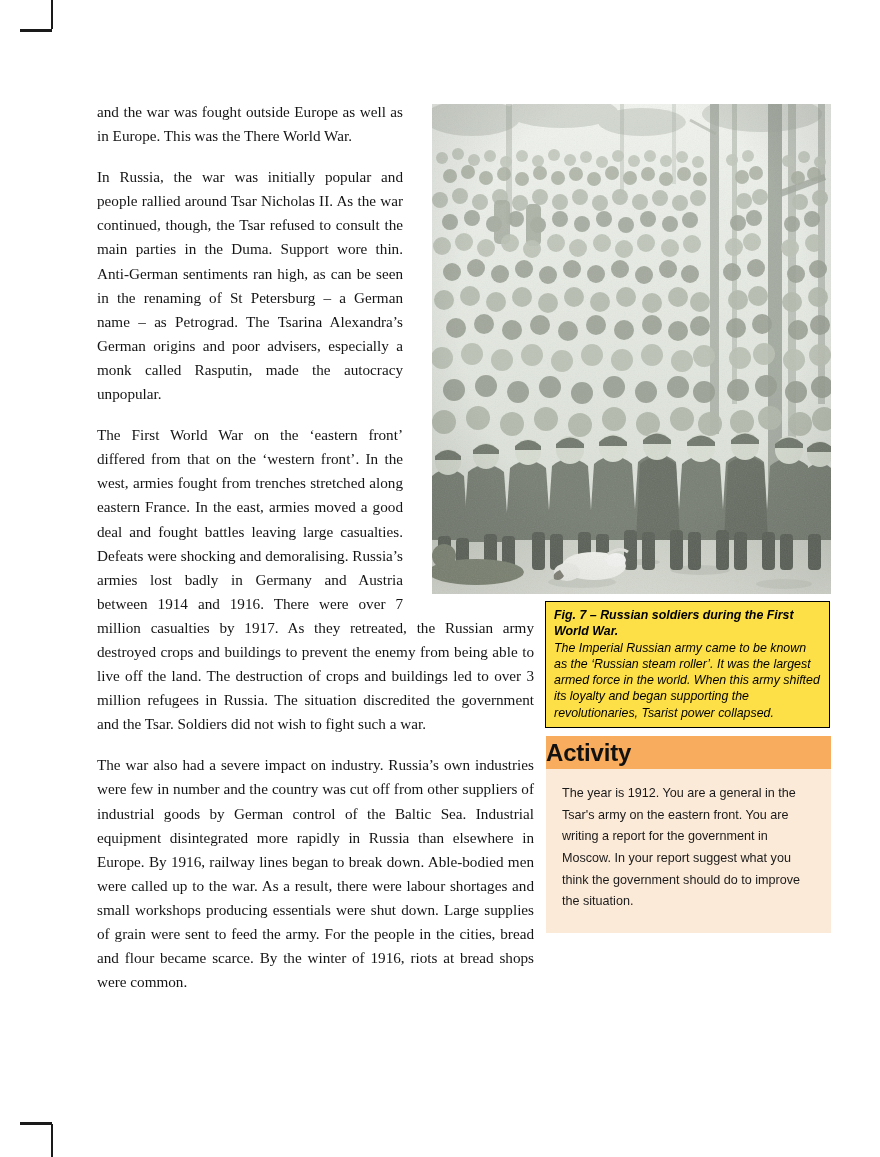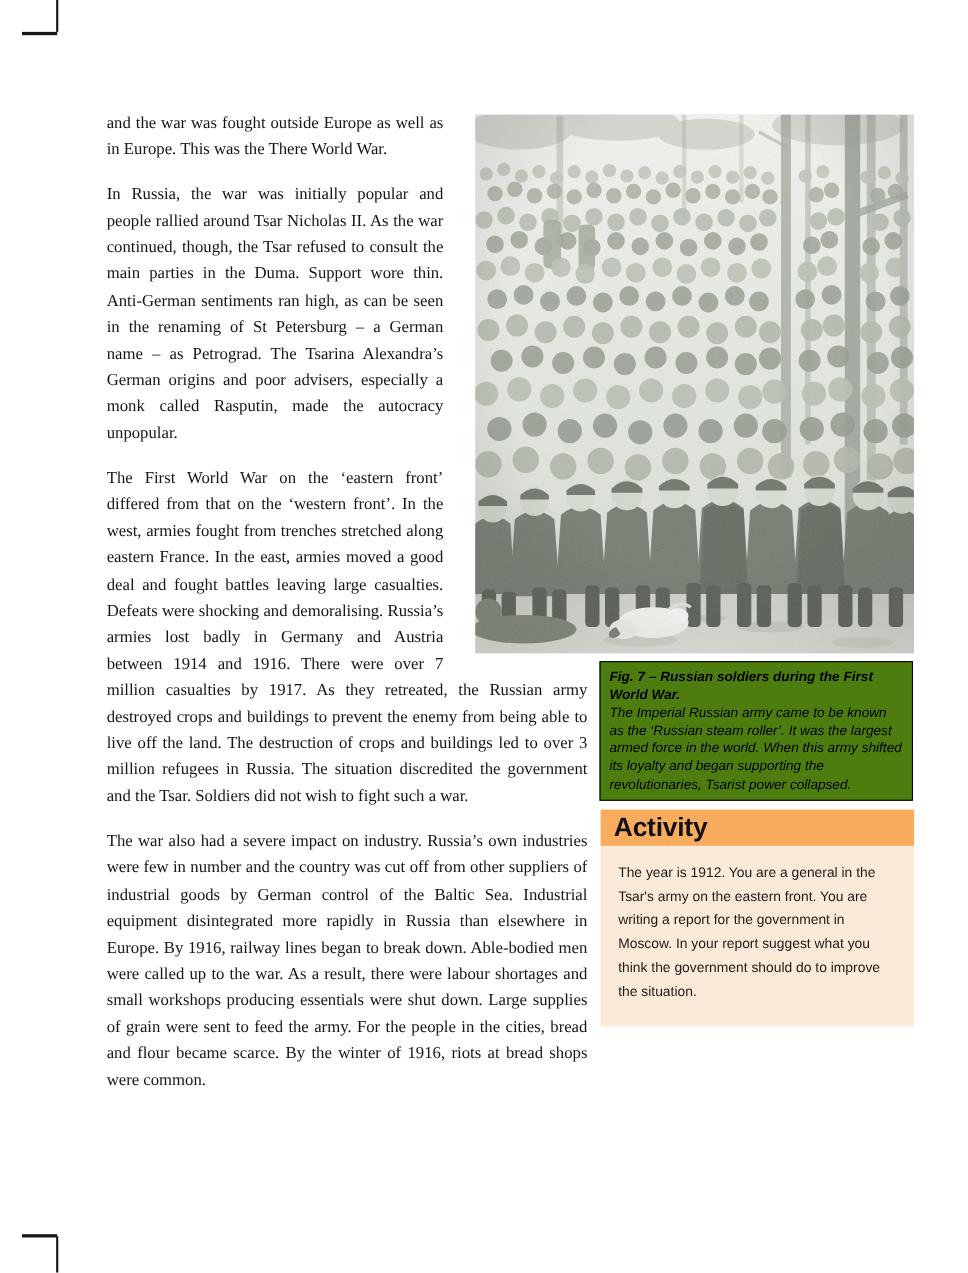--- a/index.html
+++ b/index.html
@@ -77,21 +77,21 @@
   }
 
   
   .caption-box {
     position: absolute;
     left: 545px;
     top: 601px;
     width: 285px;
     box-sizing: border-box;
     border: 1.6px solid #000000;
-    background: #4d7c0f;
+    background: #fde047;
     padding: 5px 7px 6px 8px;
   }
   .caption-title {
     font-family: "Liberation Sans", "DejaVu Sans", sans-serif;
     font-weight: bold;
     font-style: italic;
     font-size: 12.4px;
     line-height: 1.29;
     color: #000;
     margin: 0 0 1px 0;
@@ -110,21 +110,20 @@
     position: absolute;
     left: 546px;
     top: 736px;
     width: 285px;
   }
   .activity-header {
     background: #f7ac5e;
     height: 33px;
     display: flex;
     align-items: center;
-    padding-left: 12px;
     box-sizing: border-box;
   }
   .activity-header-text {
     font-family: "Liberation Sans", "DejaVu Sans", sans-serif;
     font-weight: bold;
     font-size: 24px;
     letter-spacing: -0.2px;
     color: #111111;
     line-height: 1;
   }

